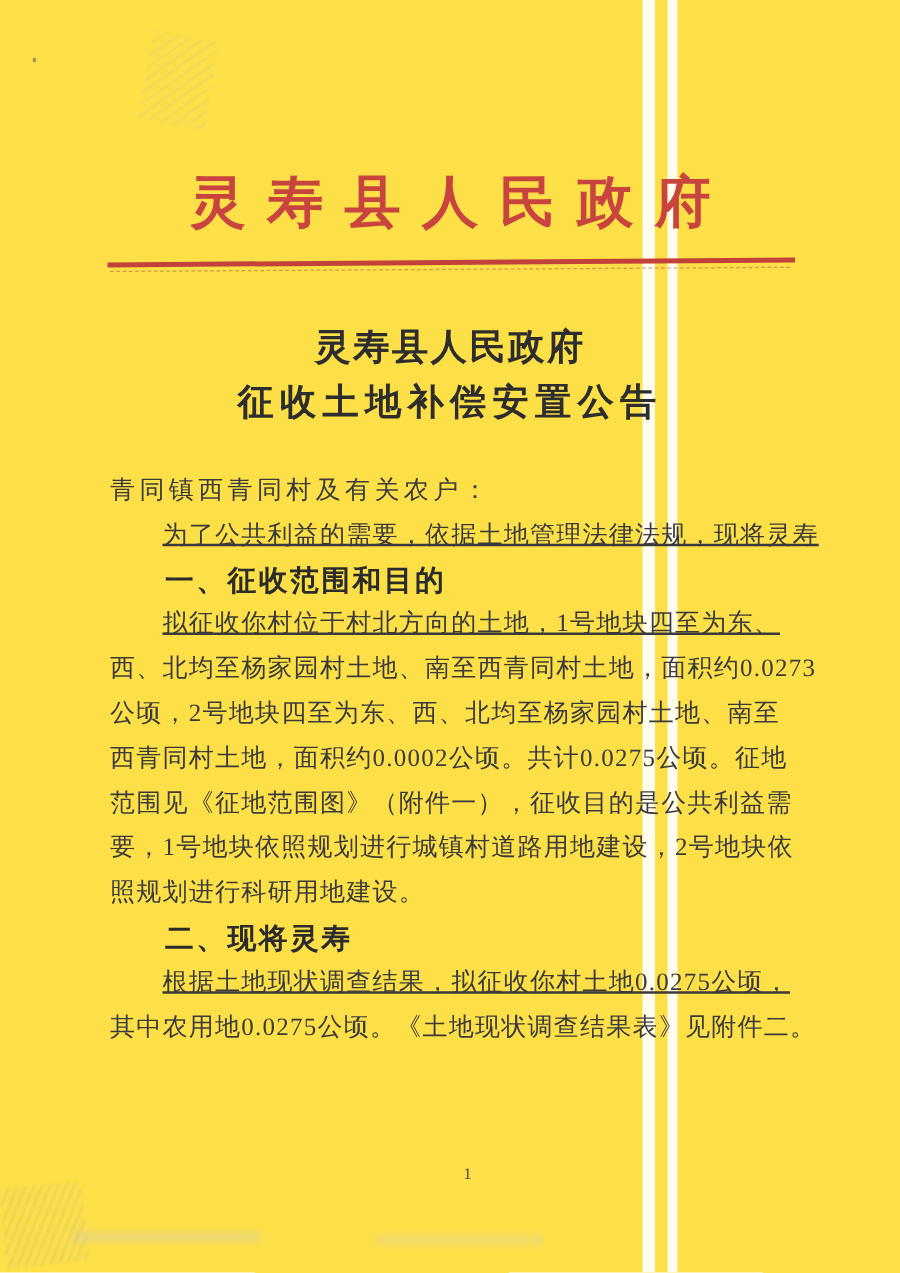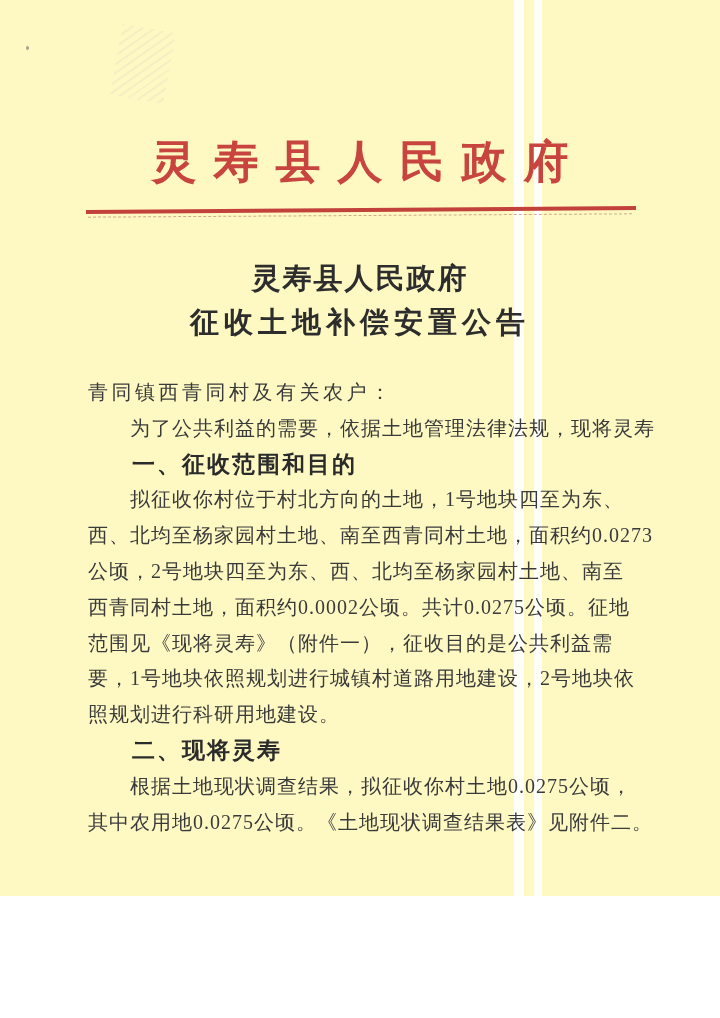--- a/index.html
+++ b/index.html
@@ -1,20 +1,20 @@
 <!DOCTYPE html>
 <html lang="zh"><head>
 <meta charset="utf-8">
 <style>
   html, body { margin: 0; padding: 0; background: #ffffff; }
   .page {
     position: relative;
     width: 720px;
-    height: 896px;
-    background: #fef9c3;
+    height: 1018px;
+    background: #fde047;
     overflow: hidden;
     font-family: "Liberation Serif", "DejaVu Serif", serif;
   }
   
   .letterhead {
     position: absolute;
     top: 133px;
     left: 0;
     width: 100%;
     text-align: center;
@@ -73,21 +73,21 @@
     width: 554px;
     color: #3a3a3a;
     font-size: 20px;
   }
   .line {
     line-height: 35.8px;
     letter-spacing: 1px;
     white-space: nowrap;
   }
   .line.salutation { letter-spacing: 3.5px; }
-  .line.indent { text-indent: 42px; }
+  .line.indent { text-indent: 42px; text-decoration: underline; }
   .line.heading {
     font-weight: 700;
     text-indent: 44px;
     letter-spacing: 2px;
     color: #2b2b2b;
     font-family: "Liberation Sans", "DejaVu Sans", sans-serif;
     font-size: 23px;
   }
   
   .page-number {
@@ -157,21 +157,21 @@
 
   <div class="doc-body">
 
   <div class="line salutation">青同镇西青同村及有关农户：</div>
       <div class="line indent">为了公共利益的需要，依据土地管理法律法规，现将灵寿</div>
       <div class="line heading">一、征收范围和目的</div>
       <div class="line indent">拟征收你村位于村北方向的土地，1号地块四至为东、</div>
       <div class="line">西、北均至杨家园村土地、南至西青同村土地，面积约0.0273</div>
       <div class="line">公顷，2号地块四至为东、西、北均至杨家园村土地、南至</div>
       <div class="line">西青同村土地，面积约0.0002公顷。共计0.0275公顷。征地</div>
-      <div class="line">范围见《现将灵寿》（附件一），征收目的是公共利益需</div>
+      <div class="line">范围见《征地范围图》（附件一），征收目的是公共利益需</div>
       <div class="line">要，1号地块依照规划进行城镇村道路用地建设，2号地块依</div>
       <div class="line">照规划进行科研用地建设。</div>
       <div class="line heading">二、现将灵寿</div>
       <div class="line indent">根据土地现状调查结果，拟征收你村土地0.0275公顷，</div>
       <div class="line">其中农用地0.0275公顷。《土地现状调查结果表》见附件二。</div>
     </div>
 
   <div class="page-number">1</div>
 </div>
 

